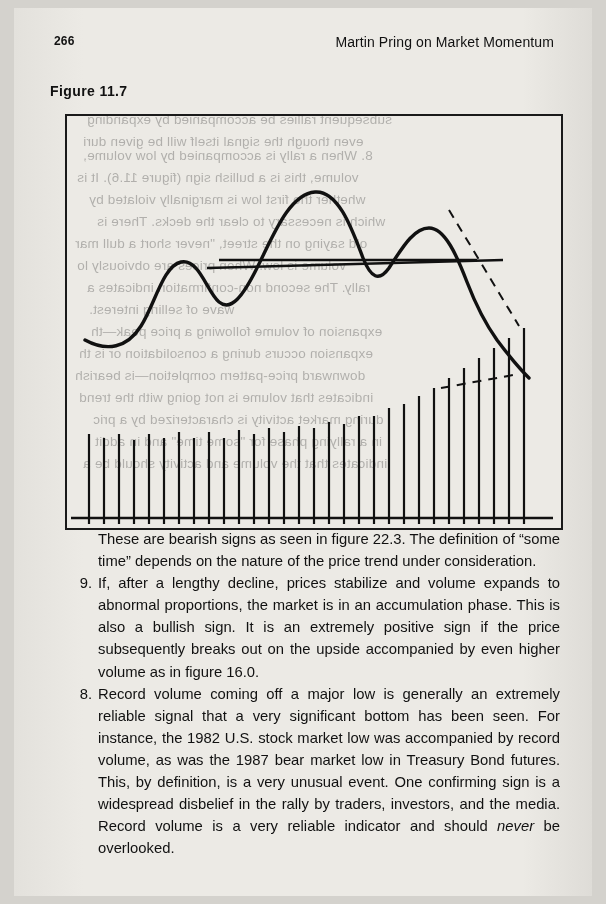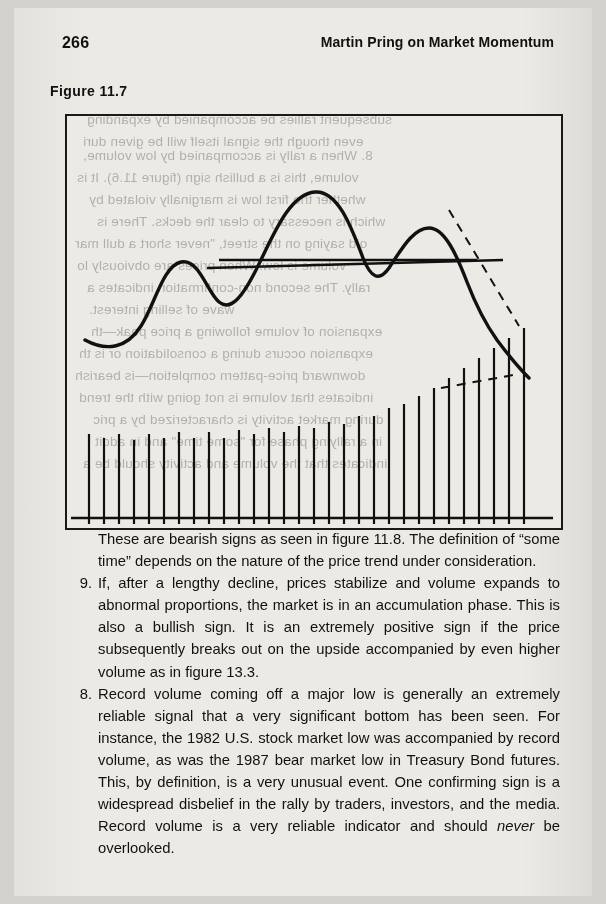--- a/index.html
+++ b/index.html
@@ -40,33 +40,33 @@
   
   .header {
     position: absolute;
     left: 40px;
     top: 26px;
     width: 500px;
     height: 20px;
   }
   .page-number {
     position: absolute;
-    left: 8px;
+    left: 0;
     top: 0;
-    font-size: 16px;
+    font-size: 12px;
     font-weight: bold;
     color: #111;
     letter-spacing: 0.2px;
   }
   .running-head {
     position: absolute;
     right: 0;
     top: 0;
     font-size: 14px;
-    font-weight: bold;
+    font-weight: normal;
     color: #111;
     letter-spacing: 0.1px;
   }
 
   .figure-label {
     position: absolute;
     left: 36px;
     top: 75px;
     font-size: 14px;
     font-weight: bold;
@@ -209,24 +209,24 @@
             <line x1="427" y1="420" x2="427" y2="232"></line>
             <line x1="442" y1="420" x2="442" y2="222"></line>
             <line x1="457" y1="420" x2="457" y2="212"></line>
           </g>
 
           <line x1="4" y1="402" x2="486" y2="402" stroke="#111" stroke-width="2.4"></line>
         </svg>
       </div>
 
       <div class="body-text">
-        <p class="para p0">These are bearish signs as seen in figure 11.8.  The definition of “some time” depends on the nature of the price trend under consideration.</p>
+        <p class="para p0">These are bearish signs as seen in figure 22.3.  The definition of “some time” depends on the nature of the price trend under consideration.</p>
         <p class="para indent">
           <span class="num">9.</span>
-          <span>If, after a lengthy decline, prices stabilize and volume expands to abnormal proportions, the market is in an accumulation phase.  This is also a bullish sign.  It is an extremely positive sign if the price subsequently breaks out on the upside accompanied by even higher volume as in figure 13.3.</span>
+          <span>If, after a lengthy decline, prices stabilize and volume expands to abnormal proportions, the market is in an accumulation phase.  This is also a bullish sign.  It is an extremely positive sign if the price subsequently breaks out on the upside accompanied by even higher volume as in figure 16.0.</span>
         </p>
         <p class="para indent">
           <span class="num">8.</span>
           <span>Record volume coming off a major low is generally an extremely reliable signal that a very significant bottom has been seen.  For instance, the 1982 U.S. stock market low was accompanied by record volume, as was the 1987 bear market low in Treasury Bond futures.  This, by definition, is a very unusual event.  One confirming sign is a widespread disbelief in the rally by traders, investors, and the media.  Record volume is a very reliable indicator and should <em>never</em> be overlooked.</span>
         </p>
       </div>
 
     </div>
   </div>
 </div>

